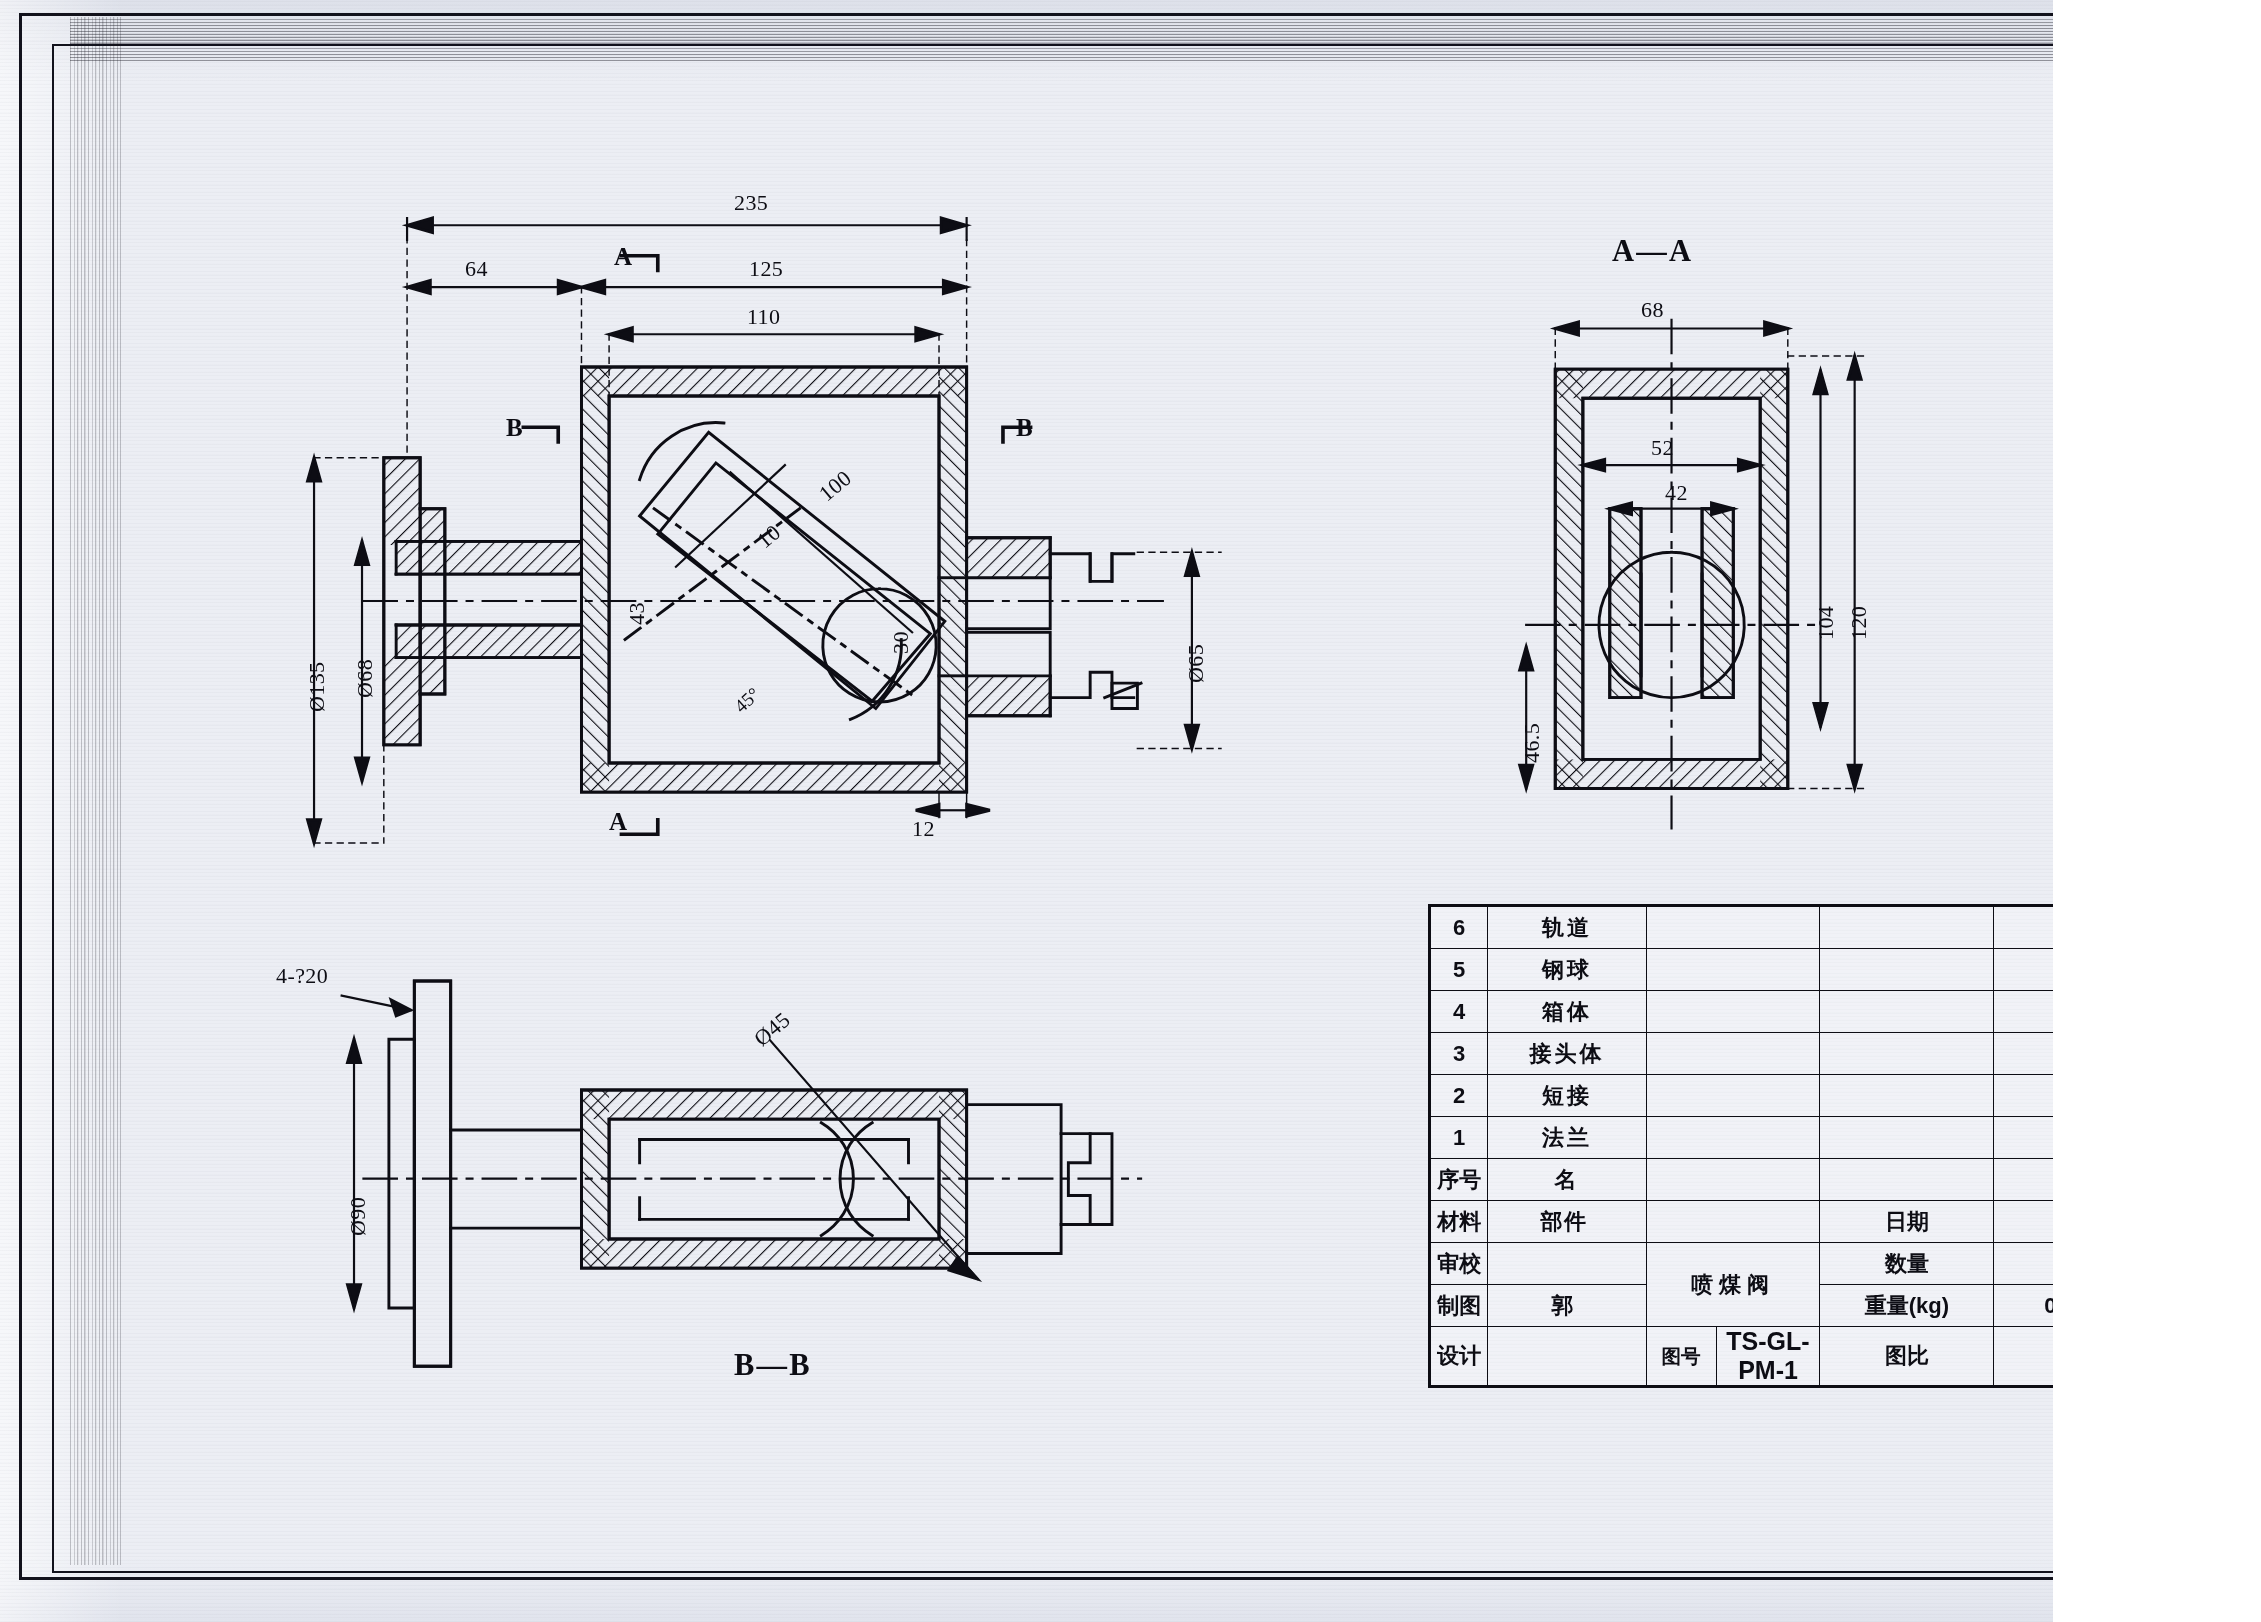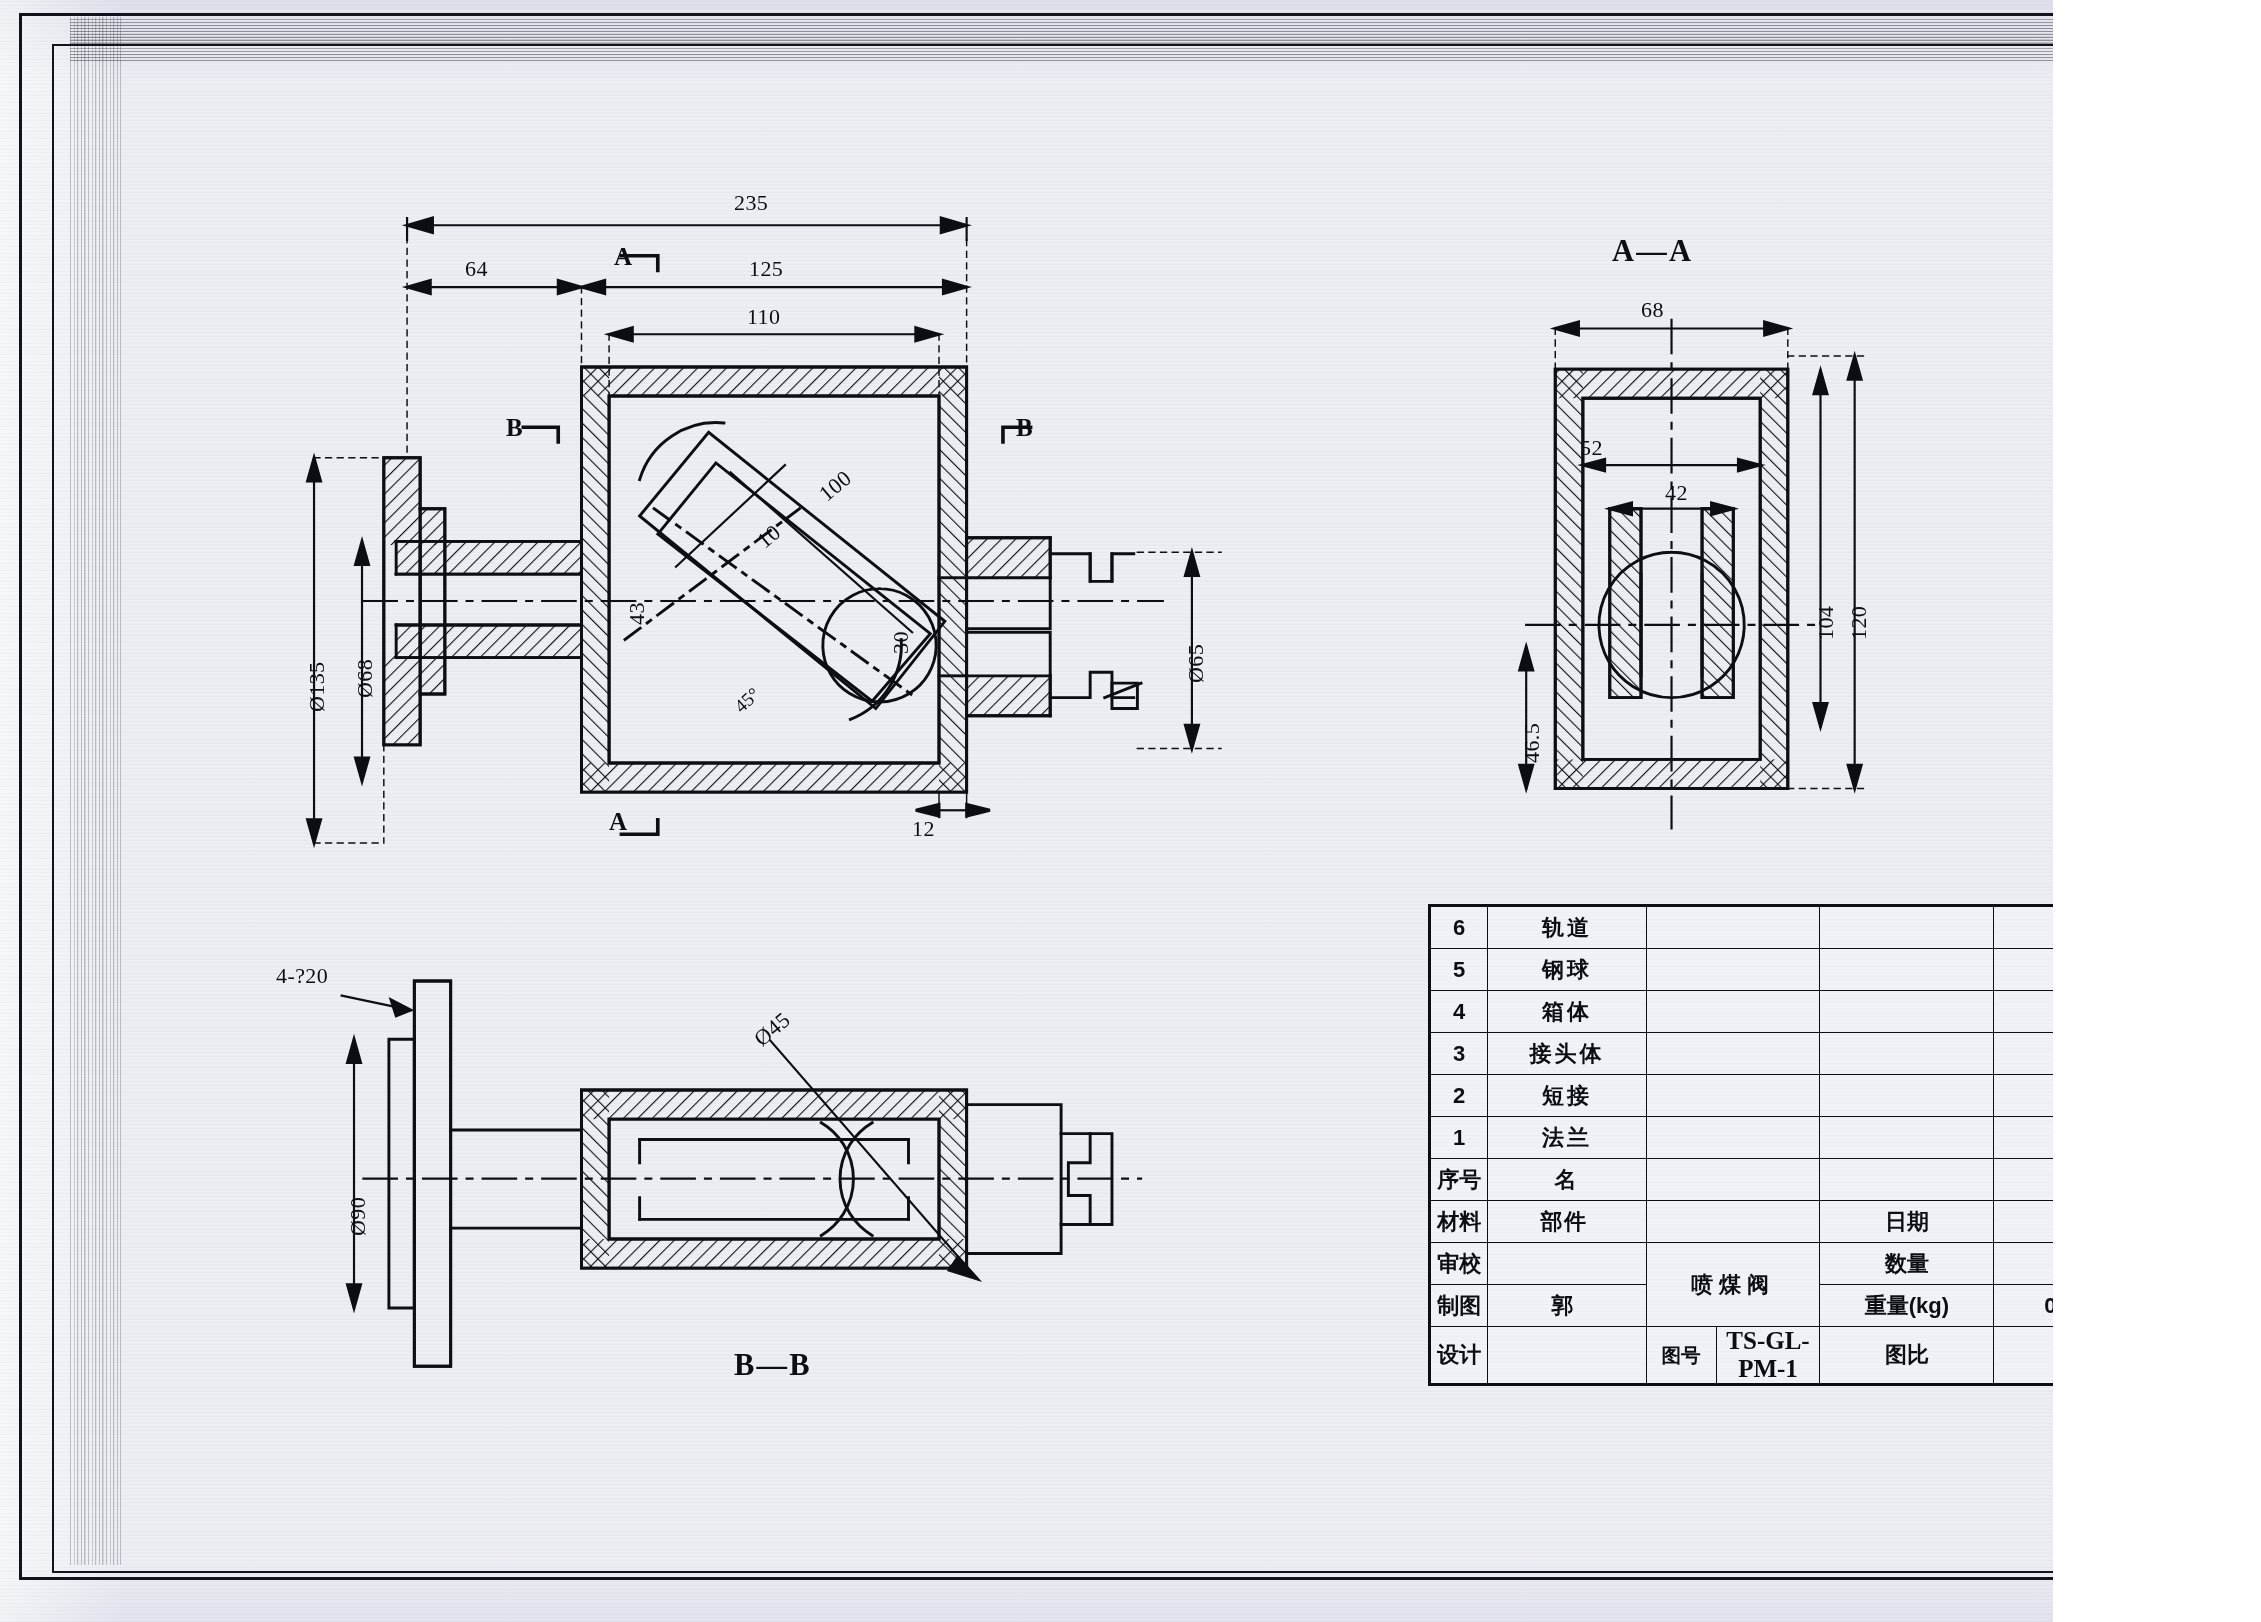--- a/index.html
+++ b/index.html
@@ -382,21 +382,21 @@
   <div class="lbl dim rot90" style="left:888px; top:654px;">30</div>
   <div class="lbl dim-sm rot-ccw" style="left:730px; top:701px;">45°</div>
 
   <div class="lbl mark" style="left:614px; top:243px;">A</div>
   <div class="lbl mark" style="left:609px; top:808px;">A</div>
   <div class="lbl mark" style="left:506px; top:414px;">B</div>
   <div class="lbl mark" style="left:1016px; top:414px;">B</div>
 
   <div class="lbl view-title" style="left:1612px; top:218px;margin-top:16px;">A—A</div>
   <div class="lbl dim" style="left:1641px; top:297px;">68</div>
-  <div class="lbl dim" style="left:1580px; top:435px;">52</div>
+  <div class="lbl dim" style="left:1651px; top:435px;">52</div>
   <div class="lbl dim" style="left:1651px; top:480px;margin-left:14px;">42</div>
   <div class="lbl dim rot90" style="left:1813px; top:640px;">104</div>
   <div class="lbl dim rot90" style="left:1846px; top:640px;">120</div>
   <div class="lbl dim rot90" style="left:1519px; top:763px;">46.5</div>
 
   <div class="lbl view-title" style="left:734px; top:1348px;">B—B</div>
   <div class="lbl dim" style="left:276px; top:963px;">4-?20</div>
   <div class="lbl dim rot90" style="left:345px; top:1236px;">Ø90</div>
   <div class="lbl dim rot-dia" style="left:749px; top:1032px;">Ø45</div>
 
@@ -471,21 +471,21 @@
           <td class="nm small" style="text-align:center; padding-left:0;">郭</td>
           <td class="c4 small">重量(kg)</td>
           <td class="c5 small">000/件</td>
         </tr>
         <tr>
           <td class="num small">设计</td>
           <td class="nm blank"></td>
           <td class="c3" style="position:relative; padding:0;">
             <div style="display:flex; height:100%; align-items:stretch;">
               <div style="width:69px; display:flex; align-items:center; justify-content:center; border-right:1.5px solid #0d0d14; font-size:19.6px;">图号</div>
-              <div style="flex:1; display:flex; align-items:center; justify-content:center; font-family:Liberation Serif, serif; font-size:25px;">TS-GL-PM-1</div>
+              <div style="flex:1; display:flex; align-items:center; justify-content:center; font-family:Liberation Sans, sans-serif; font-size:25px;">TS-GL-PM-1</div>
             </div>
           </td>
           <td class="c4 small">图比</td>
           <td class="c5 blank"></td>
         </tr>
       </tbody>
     </table>
   </div>
 
 </div>

